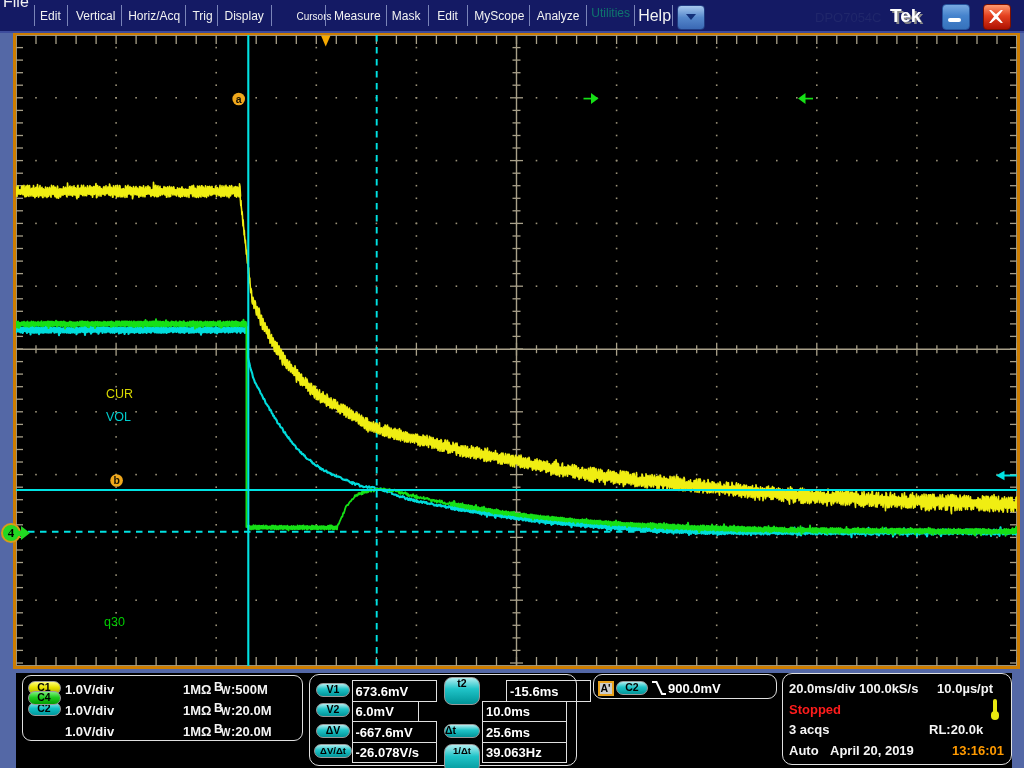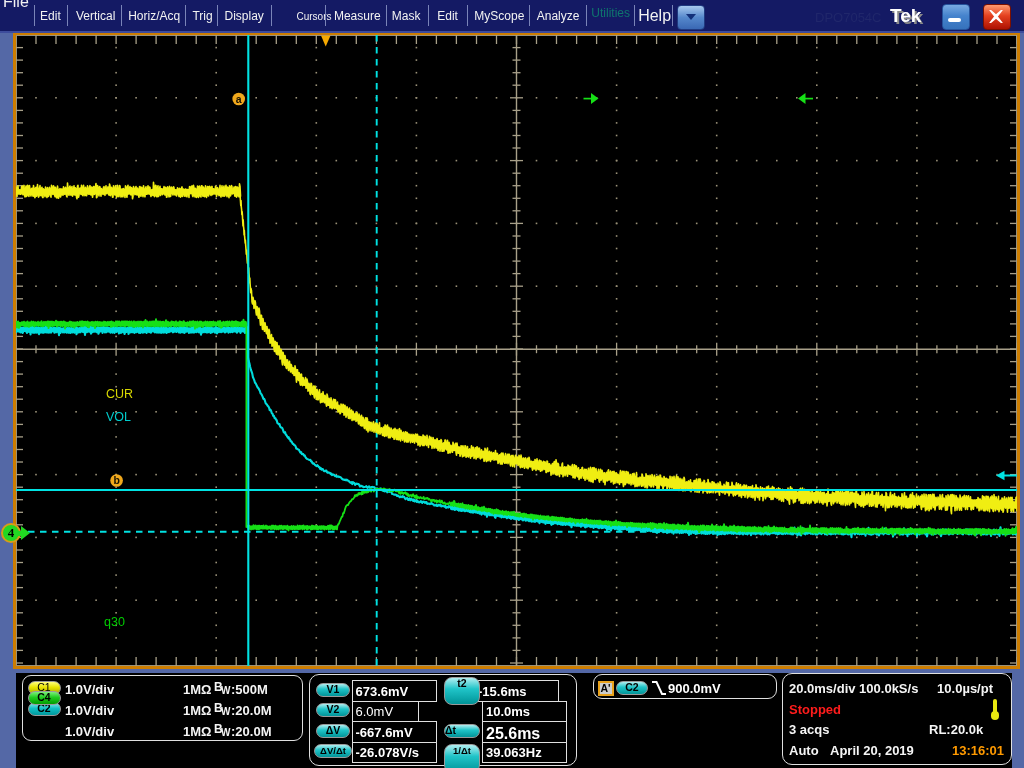--- a/index.html
+++ b/index.html
@@ -1166,21 +1166,21 @@
     <line x1="987" y1="440.5" x2="1001" y2="440.5" stroke="#00e2e2" stroke-width="2"></line>
     <path d="M980,440.5 L988.5,435.7 L988.5,445.3 Z" fill="#00e2e2"></path>
     <text x="90" y="363" font-size="12.5" fill="#d8d800" font-family="Liberation Sans, sans-serif">CUR</text>
     <text x="90" y="386" font-size="12.5" fill="#00cccc" font-family="Liberation Sans, sans-serif">VOL</text>
     <text x="88" y="591" font-size="12.5" fill="#00cc00" font-family="Liberation Sans, sans-serif">q30</text>
   </svg>
 <div style="position:absolute;left:1px;top:523px;width:20px;height:20px;border-radius:50%;background:#22d822;border:2.5px solid #d89c18;box-sizing:border-box;color:#000;font-weight:bold;font-size:13px;text-align:center;line-height:15px;font-family:'Liberation Serif',serif">4</div>
 <div style="position:absolute;left:14px;top:530.5px;width:8px;height:5px;background:#22d822"></div>
 <div style="position:absolute;left:21px;top:526px;width:0;height:0;border-top:7px solid transparent;border-bottom:7px solid transparent;border-left:9px solid #22d822"></div>
 <div style="position:absolute;left:22px;top:675px;width:281px;height:66px;border:1.5px solid #e0e0e0;border-radius:9px;box-sizing:border-box;background:#000"></div>
-<div style="position:absolute;left:27.5px;top:681px;width:33px;height:14px;border-radius:8.0px;background:linear-gradient(#ffff7a,#e8e400 45%,#a8a400);border:1.5px solid #9a9a9a;box-sizing:border-box;color:#000;font-weight:normal;font-size:10.5px;text-align:center;line-height:11.5px">C1</div>
+<div style="position:absolute;left:27.5px;top:681px;width:33px;height:14px;border-radius:8.0px;background:linear-gradient(#ffff7a,#e8e400 45%,#a8a400);border:1.5px solid #9a9a9a;box-sizing:border-box;color:#000;font-weight:bold;font-size:10.5px;text-align:center;line-height:11.5px">C1</div>
 <span style="position:absolute;left:65px;top:681.5px;color:#f5f5f5;font-weight:bold;font-size:13px">1.0V/div</span>
 <span style="position:absolute;left:183px;top:681.5px;color:#f5f5f5;font-weight:bold;font-size:13px">1MΩ</span>
 <span style="position:absolute;left:214px;top:680px;color:#f5f5f5;font-weight:bold;font-size:12px">B</span>
 <span style="position:absolute;left:221px;top:684.5px;color:#f5f5f5;font-weight:bold;font-size:10px">W</span>
 <span style="position:absolute;left:231px;top:681.5px;color:#f5f5f5;font-weight:bold;font-size:13px">:500M</span>
 <div style="position:absolute;left:27.5px;top:702px;width:33px;height:14px;border-radius:8.0px;background:linear-gradient(#8ae8ea,#10c0c4 45%,#00989c);border:1.5px solid #9a9a9a;box-sizing:border-box;color:#000;font-weight:bold;font-size:10.5px;text-align:center;line-height:11.5px">C2</div>
 <span style="position:absolute;left:65px;top:702.5px;color:#f5f5f5;font-weight:bold;font-size:13px">1.0V/div</span>
 <span style="position:absolute;left:183px;top:702.5px;color:#f5f5f5;font-weight:bold;font-size:13px">1MΩ</span>
 <span style="position:absolute;left:214px;top:701px;color:#f5f5f5;font-weight:bold;font-size:12px">B</span>
 <span style="position:absolute;left:221px;top:705.5px;color:#f5f5f5;font-weight:bold;font-size:10px">W</span>
@@ -1188,29 +1188,29 @@
 <div style="position:absolute;left:27.5px;top:691px;width:33px;height:14px;border-radius:8.0px;background:linear-gradient(#7af07a,#20cc20 45%,#009c00);border:1.5px solid #9a9a9a;box-sizing:border-box;color:#000;font-weight:bold;font-size:10.5px;text-align:center;line-height:11.5px">C4</div>
 <span style="position:absolute;left:65px;top:723.5px;color:#f5f5f5;font-weight:bold;font-size:13px">1.0V/div</span>
 <span style="position:absolute;left:183px;top:723.5px;color:#f5f5f5;font-weight:bold;font-size:13px">1MΩ</span>
 <span style="position:absolute;left:214px;top:722px;color:#f5f5f5;font-weight:bold;font-size:12px">B</span>
 <span style="position:absolute;left:221px;top:726.5px;color:#f5f5f5;font-weight:bold;font-size:10px">W</span>
 <span style="position:absolute;left:231px;top:723.5px;color:#f5f5f5;font-weight:bold;font-size:13px">:20.0M</span>
 <div style="position:absolute;left:309px;top:674px;width:268px;height:92px;border:1.5px solid #e0e0e0;border-radius:10px;box-sizing:border-box;background:#000"></div>
 <div style="position:absolute;left:316px;top:682.5px;width:34px;height:14px;border-radius:8.0px;background:linear-gradient(#b0eef0,#20c4c8 42%,#009498);border:1.5px solid #9a9a9a;box-sizing:border-box;color:#000;font-weight:bold;font-size:10.5px;text-align:center;line-height:11.5px">V1</div>
 <div style="position:absolute;left:351.5px;top:680.0px;width:85.5px;height:21.6px;border:1px solid #e0e0e0;box-sizing:border-box;color:#fff;font-weight:bold;font-size:13px;padding:2.5px 0 0 3px">673.6mV</div>
 <div style="position:absolute;left:444px;top:682.5px;width:36px;height:14px;border-radius:8.0px;background:linear-gradient(#b0eef0,#20c4c8 42%,#009498);border:1.5px solid #9a9a9a;box-sizing:border-box;color:#000;font-weight:bold;font-size:10.5px;text-align:center;line-height:11.5px">t1</div>
-<div style="position:absolute;left:474px;top:680.0px;width:85px;height:21.6px;border:1px solid #e0e0e0;box-sizing:border-box;color:#fff;font-weight:bold;font-size:13px;padding:2.5px 0 0 3px">-15.6ms</div>
+<div style="position:absolute;left:506px;top:680.0px;width:85px;height:21.6px;border:1px solid #e0e0e0;box-sizing:border-box;color:#fff;font-weight:bold;font-size:13px;padding:2.5px 0 0 3px">-15.6ms</div>
 <div style="position:absolute;left:316px;top:703.1px;width:34px;height:14px;border-radius:8.0px;background:linear-gradient(#b0eef0,#20c4c8 42%,#009498);border:1.5px solid #9a9a9a;box-sizing:border-box;color:#000;font-weight:bold;font-size:10.5px;text-align:center;line-height:11.5px">V2</div>
-<div style="position:absolute;left:351.5px;top:700.6px;width:67px;height:21.6px;border:1px solid #e0e0e0;box-sizing:border-box;color:#fff;font-weight:normal;font-size:13px;padding:2.5px 0 0 3px">6.0mV</div>
+<div style="position:absolute;left:351.5px;top:700.6px;width:67px;height:21.6px;border:1px solid #e0e0e0;box-sizing:border-box;color:#fff;font-weight:bold;font-size:13px;padding:2.5px 0 0 3px">6.0mV</div>
 <div style="position:absolute;left:444px;top:677px;width:36px;height:28px;border-radius:8.0px;background:linear-gradient(#b0eef0,#20c4c8 42%,#009498);border:1.5px solid #9a9a9a;box-sizing:border-box;color:#000;font-weight:bold;font-size:10.5px;text-align:center;line-height:11.5px">t2</div>
 <div style="position:absolute;left:482px;top:700.6px;width:85px;height:21.6px;border:1px solid #e0e0e0;box-sizing:border-box;color:#fff;font-weight:bold;font-size:13px;padding:2.5px 0 0 3px">10.0ms</div>
 <div style="position:absolute;left:316px;top:723.7px;width:34px;height:14px;border-radius:8.0px;background:linear-gradient(#b0eef0,#20c4c8 42%,#009498);border:1.5px solid #9a9a9a;box-sizing:border-box;color:#000;font-weight:bold;font-size:10.5px;text-align:center;line-height:11.5px">ΔV</div>
 <div style="position:absolute;left:351.5px;top:721.2px;width:85.5px;height:21.6px;border:1px solid #e0e0e0;box-sizing:border-box;color:#fff;font-weight:bold;font-size:13px;padding:2.5px 0 0 3px">-667.6mV</div>
 <div style="position:absolute;left:444px;top:723.7px;width:36px;height:14px;border-radius:8.0px;background:linear-gradient(#b0eef0,#20c4c8 42%,#009498);border:1.5px solid #9a9a9a;box-sizing:border-box;color:#000;font-weight:bold;font-size:10.5px;line-height:11.5px">Δt</div>
-<div style="position:absolute;left:482px;top:721.2px;width:85px;height:21.6px;border:1px solid #e0e0e0;box-sizing:border-box;color:#fff;font-weight:bold;font-size:16px;padding:2.5px 0 0 3px">25.6ms</div>
+<div style="position:absolute;left:482px;top:721.2px;width:85px;height:21.6px;border:1px solid #e0e0e0;box-sizing:border-box;color:#fff;font-weight:bold;font-size:13px;padding:2.5px 0 0 3px">25.6ms</div>
 <div style="position:absolute;left:314px;top:744.3px;width:38px;height:14px;border-radius:8.0px;background:linear-gradient(#b0eef0,#20c4c8 42%,#009498);border:1.5px solid #9a9a9a;box-sizing:border-box;color:#000;font-weight:bold;font-size:9.5px;text-align:center;line-height:11.5px">ΔV/Δt</div>
 <div style="position:absolute;left:351.5px;top:741.8px;width:85.5px;height:21.6px;border:1px solid #e0e0e0;box-sizing:border-box;color:#fff;font-weight:bold;font-size:13px;padding:2.5px 0 0 3px">-26.078V/s</div>
 <div style="position:absolute;left:444px;top:744.3px;width:36px;height:29px;border-radius:8.0px;background:linear-gradient(#b0eef0,#20c4c8 42%,#009498);border:1.5px solid #9a9a9a;box-sizing:border-box;color:#000;font-weight:bold;font-size:9.5px;text-align:center;line-height:11.5px">1/Δt</div>
 <div style="position:absolute;left:482px;top:741.8px;width:85px;height:21.6px;border:1px solid #e0e0e0;box-sizing:border-box;color:#fff;font-weight:bold;font-size:13px;padding:2.5px 0 0 3px">39.063Hz</div>
 <div style="position:absolute;left:593px;top:674px;width:184px;height:25px;border:1.5px solid #e0e0e0;border-radius:9px;box-sizing:border-box;background:#000"></div>
 <div style="position:absolute;left:597.5px;top:680.5px;width:16px;height:15px;background:#cccccc;border:2px solid #e8a21c;box-sizing:border-box;color:#000;font-weight:bold;font-size:10.5px;text-align:center;line-height:11px">A'</div>
 <div style="position:absolute;left:616px;top:681px;width:32px;height:14px;border-radius:8.0px;background:linear-gradient(#b0eef0,#20c4c8 42%,#009498);border:1.5px solid #9a9a9a;box-sizing:border-box;color:#000;font-weight:bold;font-size:10.5px;text-align:center;line-height:11.5px">C2</div>
 <svg style="position:absolute;left:651px;top:680px" width="16" height="16" viewBox="0 0 16 16">
     <path d="M1,2 L5.5,2 L11,14 L15,14" fill="none" stroke="#fff" stroke-width="2"></path>
   </svg>

